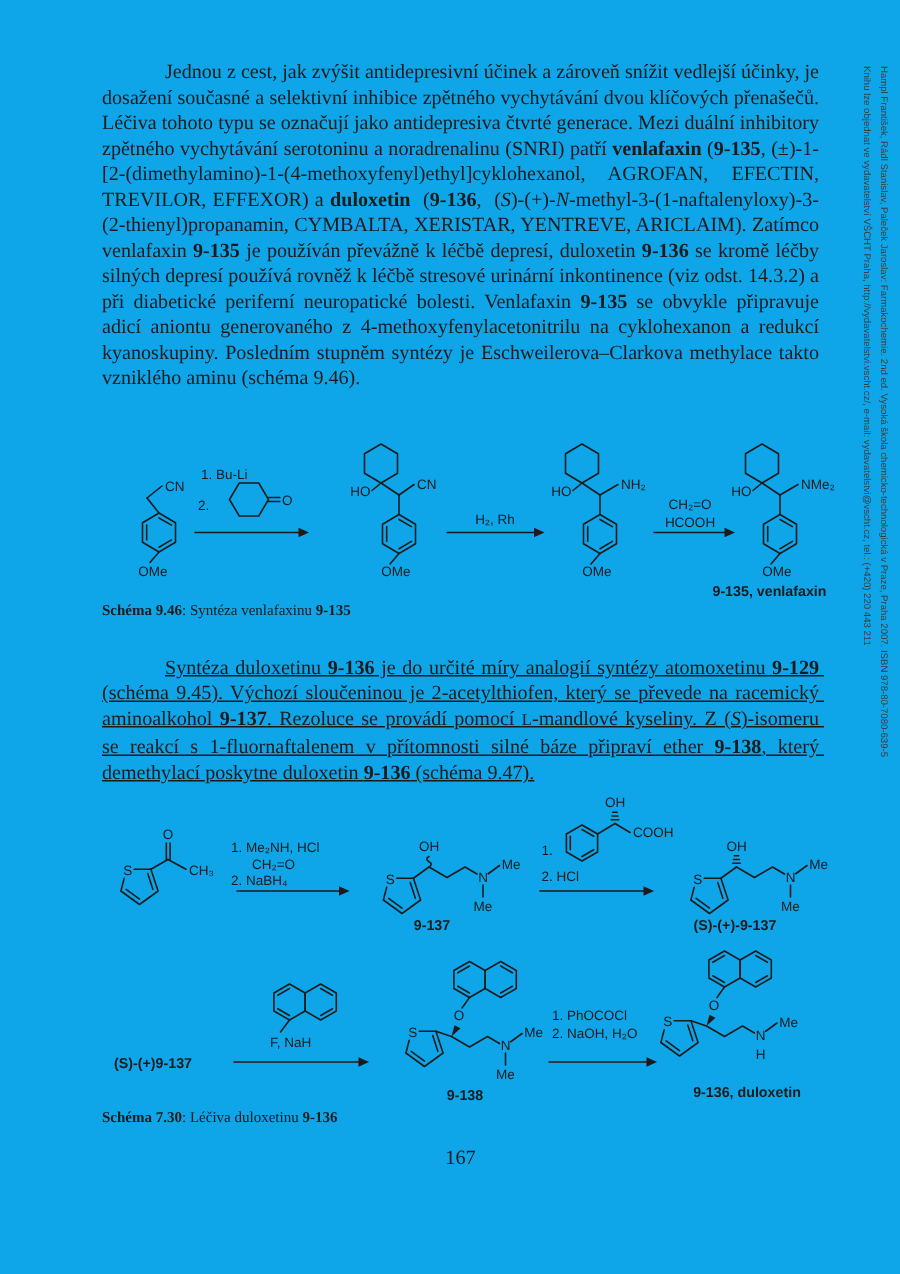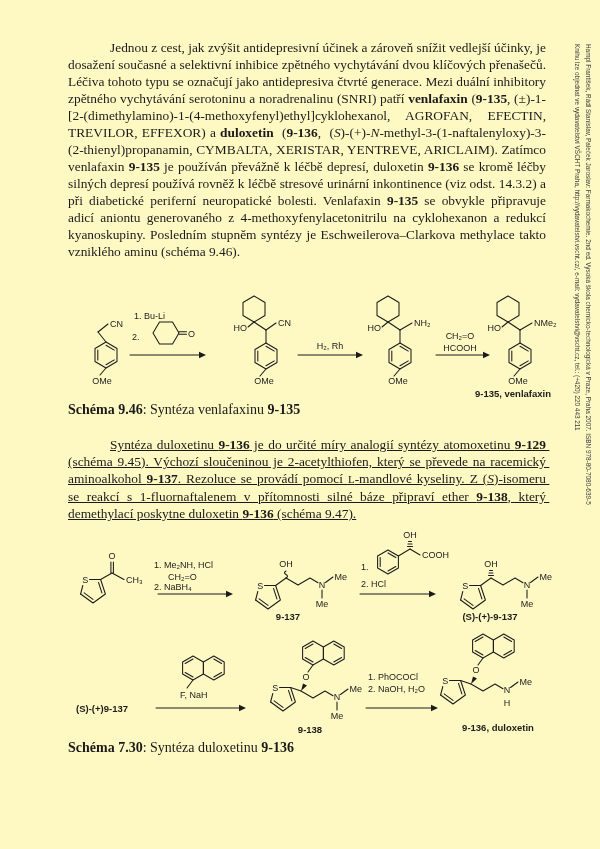--- a/index.html
+++ b/index.html
@@ -1,26 +1,26 @@
 <!DOCTYPE html>
 <html><head>
 <meta charset="utf-8">
 <style>
   html,body{margin:0;padding:0;background:#9a9a9a;}
-  .page{position:relative;width:600px;height:849px;background:#fef9c3;overflow:hidden;
+  .page{position:relative;width:600px;height:849px;background:#0ea5e9;overflow:hidden;
         font-family:"Liberation Serif",serif;color:#1b1b1b;}
   .para{position:absolute;left:68px;width:478px;text-align:justify;
         font-size:13.4px;line-height:17px;}
   .para span, .caption span{white-space:pre-wrap;}
   .b{font-weight:bold;}
   .i{font-style:italic;}
   .sc{font-size:11px;}
   #para1{top:39px;text-indent:42px;}
   #para2{top:436px;text-indent:42px;text-decoration:underline;}
-  .caption{position:absolute;left:68px;font-size:14px;}
+  .caption{position:absolute;left:68px;font-size:10px;}
   #cap946{top:402px;}
   #cap947{top:740px;}
   .pagenum{position:absolute;left:68px;width:478px;top:764px;text-align:center;font-size:13.5px;}
   .sidebar{position:absolute;top:44px;right:6px;height:790px;
            writing-mode:vertical-rl;text-orientation:mixed;
            font-family:"Liberation Sans",sans-serif;font-size:6.4px;color:#3c3c3c;}
   .sidebar div{line-height:11px;}
   svg{position:absolute;overflow:visible;}
   #scheme946{left:58px;top:283px;}
   #scheme947{left:58px;top:528px;}
@@ -286,21 +286,22 @@
       <line class="bond" x1="402.6" y1="152.5" x2="413" y2="156"></line>
       <polyline class="bond" points="413,156 425,163 437,156 445,160.7"></polyline>
       <text class="atm" x="449" y="165" text-anchor="middle">N</text>
       <line class="bond" x1="452.5" y1="159.5" x2="460" y2="154"></line>
       <text class="atm" x="461.5" y="156.5">Me</text>
       <text class="atm" x="449" y="178" text-anchor="middle">H</text>
       <text class="lbl" x="440" y="203" text-anchor="middle">9-136,  duloxetin</text>
     </g>
   </svg>
 
-  <div class="caption" id="cap947"><span class="b">Schéma 7.30</span><span>: Syntéza duloxetinu </span><span class="b">9-136</span></div>
-
+  <div class="caption" id="cap947"><span class="b">Schéma 7.30</span><span>: Léčiva duloxetinu </span><span class="b">9-136</span></div>
+
+  <div class="pagenum">167</div>
 
   <div class="sidebar">
     <div>Hampl František, Rádl Stanislav, Paleček Jaroslav: Farmakochemie. 2nd ed. Vysoká škola chemicko-technologická v Praze, Praha 2007. ISBN 978-80-7080-639-5</div>
     <div>Knihu lze objednat ve vydavatelství VŠCHT Praha, http://vydavatelstvi.vscht.cz/, e-mail: vydavatelstvi@vscht.cz, tel.: (+420) 220 443 211</div>
   </div>
 
 </div>
 
 </body></html>

